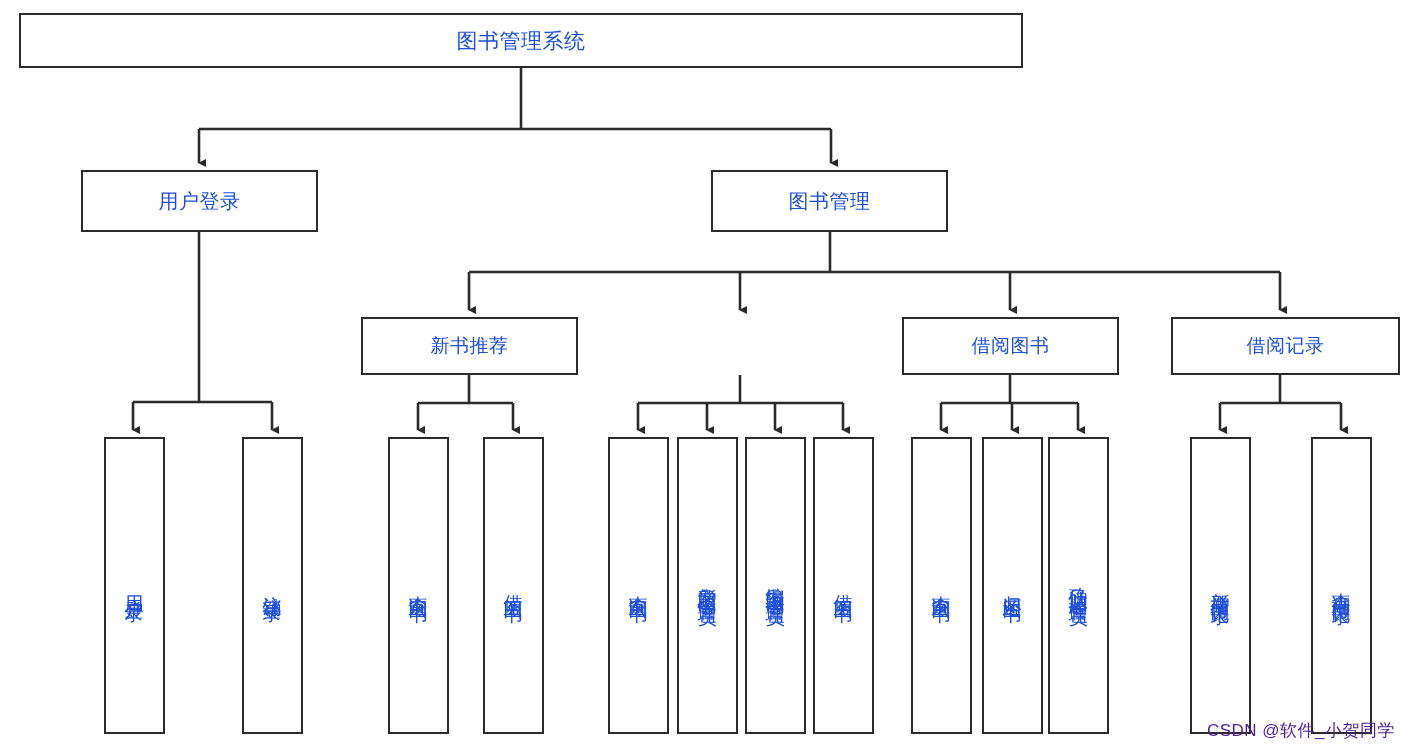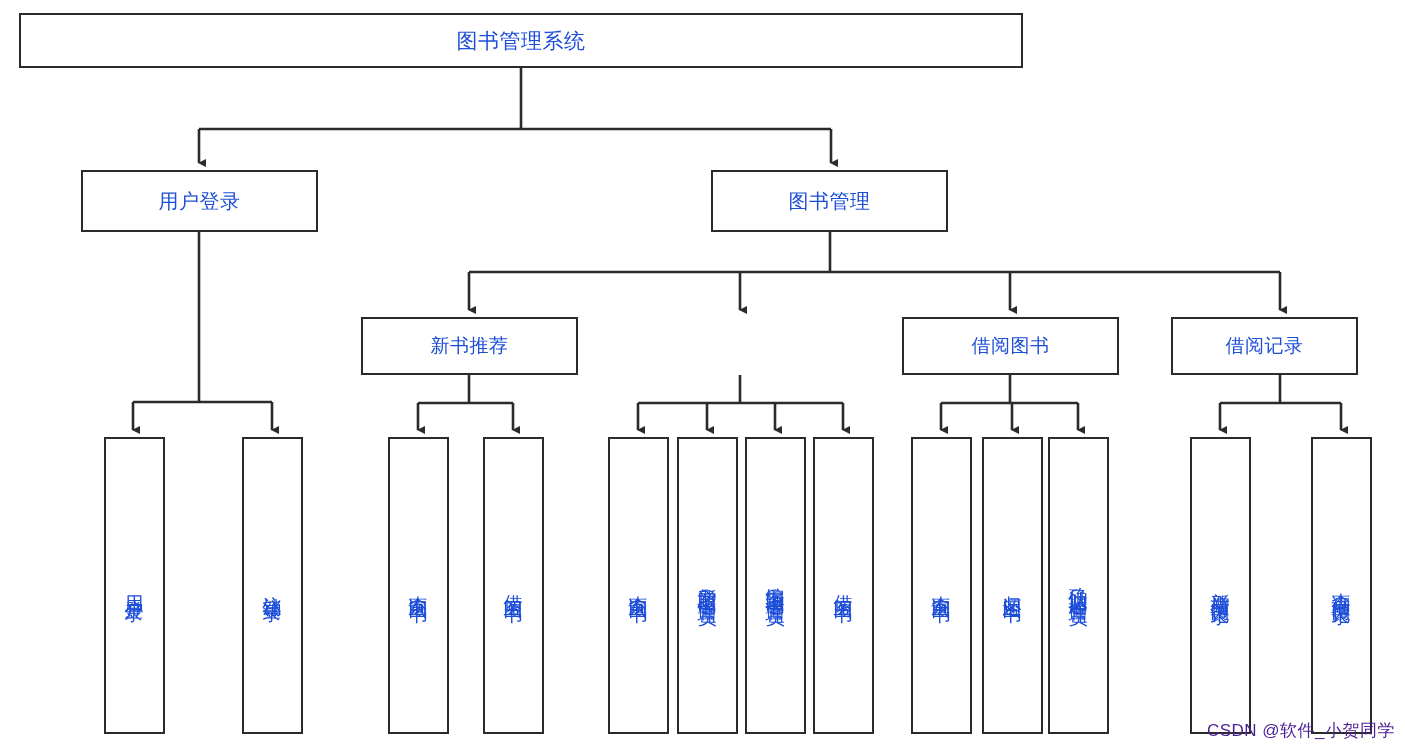--- a/index.html
+++ b/index.html
@@ -138,21 +138,21 @@
   <div class="node level-2" style="left:361px;top:317px;width:217px;height:58px;">
     <span class="node-label">新书推荐</span>
   </div>
 
   <div class="node level-1" style="left:711px;top:170px;width:237px;height:62px;">
     <span class="node-label">图书管理</span>
   </div>
   <div class="node level-2" style="left:902px;top:317px;width:217px;height:58px;">
     <span class="node-label">借阅图书</span>
   </div>
-  <div class="node level-2" style="left:1171px;top:317px;width:187px;height:58px;text-align:center;">
+  <div class="node level-2" style="left:1171px;top:317px;width:229px;height:58px;text-align:center;">
     <span class="node-label">借阅记录</span>
   </div>
 
   <div class="node leaf" style="left:104px;top:437px;width:61px;height:297px;">
     <span class="node-label">用户登录</span>
   </div>
   <div class="node leaf" style="left:242px;top:437px;width:61px;height:297px;">
     <span class="node-label">注销登录</span>
   </div>
 

